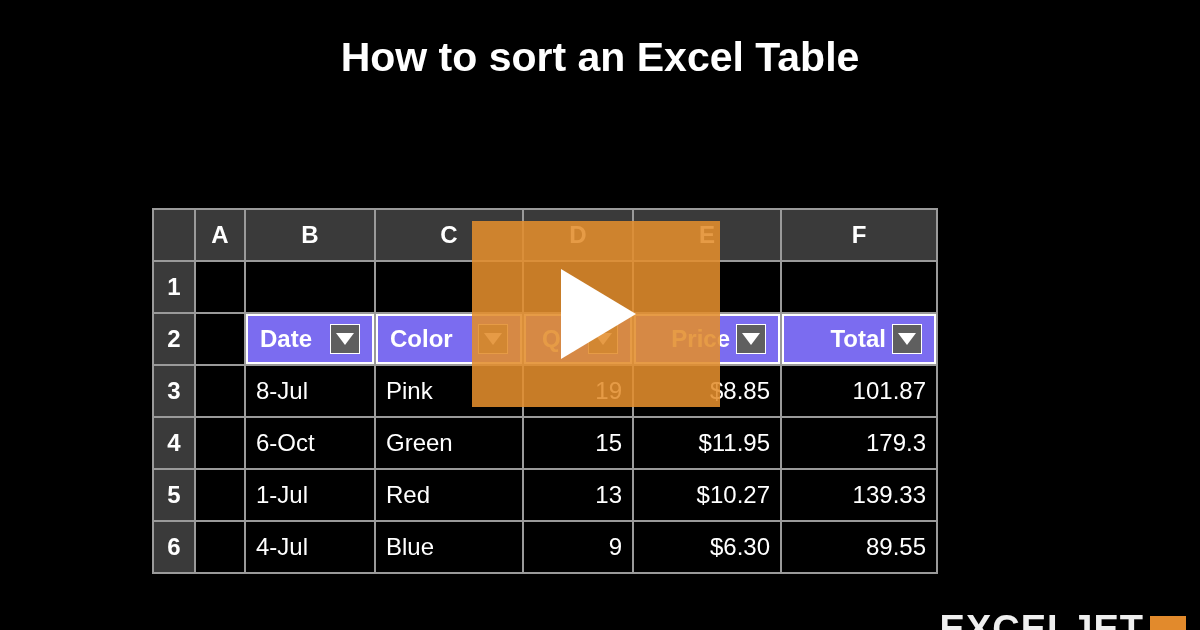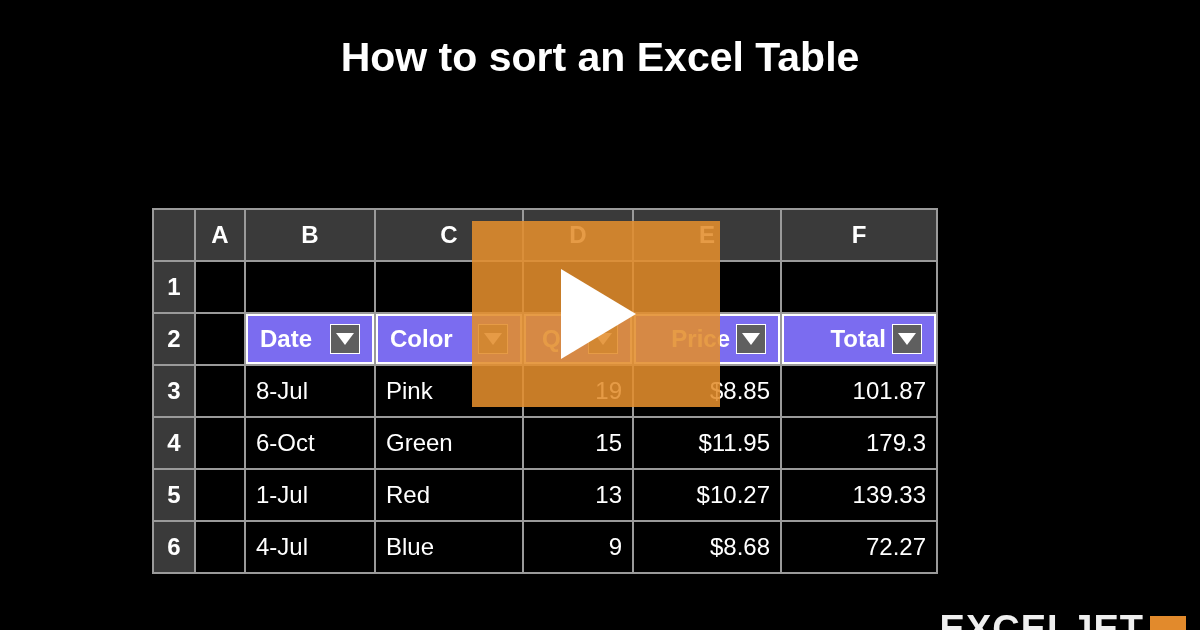--- a/index.html
+++ b/index.html
@@ -221,22 +221,22 @@
     <td class="data-cell right col-D">13</td>
     <td class="data-cell right col-E">$10.27</td>
     <td class="data-cell right col-F">139.33</td>
   </tr>
   <tr>
     <th class="col-row-hdr row-num">6</th>
     <td class="data-cell col-A"></td>
     <td class="data-cell left col-B">4-Jul</td>
     <td class="data-cell left col-C">Blue</td>
     <td class="data-cell right col-D">9</td>
-    <td class="data-cell right col-E">$8.68</td>
-    <td class="data-cell right col-F">72.27</td>
+    <td class="data-cell right col-E">$6.30</td>
+    <td class="data-cell right col-F">89.55</td>
   </tr>
 </tbody>
     </table>
 </div>
 
 <div class="play-overlay">
   <svg width="80" height="90">
     <polygon points="5,0 80,45 5,90" fill="#fff"></polygon>
   </svg>
 </div>

